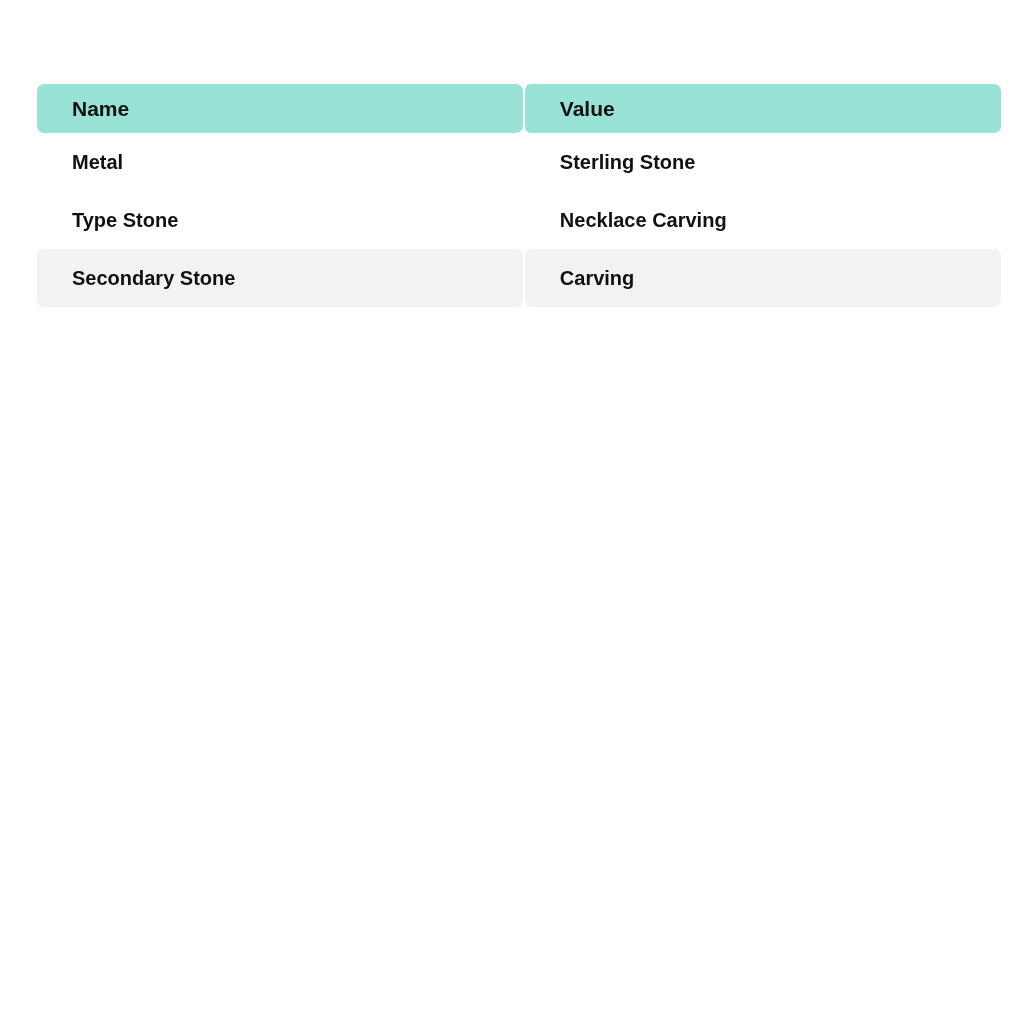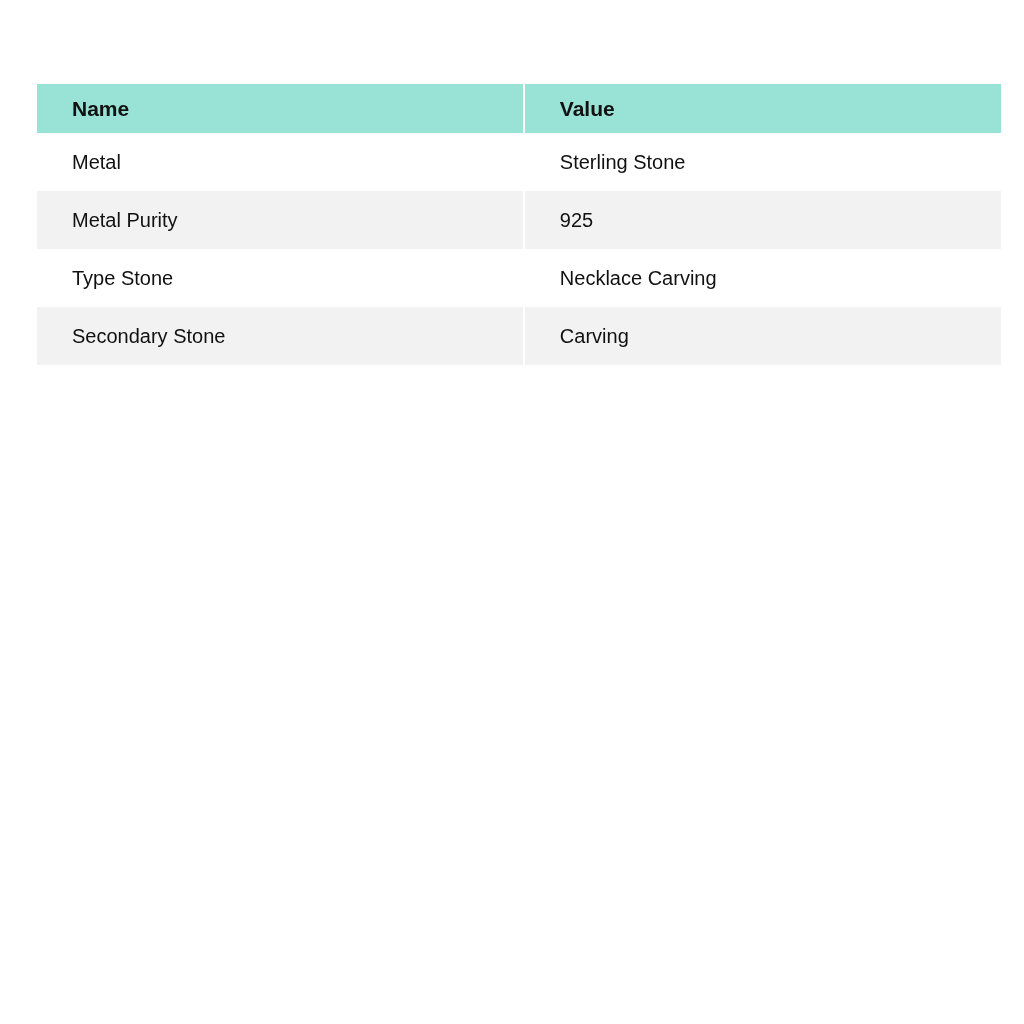--- a/index.html
+++ b/index.html
@@ -1,15 +1,15 @@
 <!DOCTYPE html>
 <html style="--header-bg: #98e2d6; --alt-row-bg: #f2f2f2;"><head>
 <meta charset="utf-8">
 <style>
-  * { margin: 0; padding: 0; box-sizing: border-box; }
+  * { margin: 0; padding: 0; box-sizing: border-box; border-radius: 7px; }
 
   html, body {
     width: 1024px;
     height: 1024px;
     background: #ffffff;
     font-family: "Liberation Sans", "DejaVu Sans", sans-serif;
     color: #1a1a1a;
   }
 
   .page {
@@ -39,21 +39,21 @@
     font-size: 21px;
     font-weight: 600;
     height: 49px;
     padding: 0 10px 0 35px;
     vertical-align: middle;
     color: #111111;
   }
 
   table.spec-table td {
     font-size: 20px;
-    font-weight: 400;
+    font-weight: 700;
     height: 58px;
     padding: 0 10px 0 35px;
     vertical-align: middle;
     background: #ffffff;
     color: #111111;
   }
 
   
   table.spec-table tr.alt td {
     background: var(--alt-row-bg, #f2f2f2);
@@ -78,24 +78,20 @@
       <tr>
         <th>Name</th>
         <th>Value</th>
       </tr>
     </thead>
     <tbody>
         <tr>
           <td>Metal</td>
           <td>Sterling Stone</td>
         </tr>
-        <tr class="alt">
-          <td>Metal Purity</td>
-          <td>925</td>
-        </tr>
         <tr>
           <td>Type Stone</td>
           <td>Necklace Carving</td>
         </tr>
         <tr class="alt">
           <td>Secondary Stone</td>
           <td>Carving</td>
         </tr>
       </tbody>
   </table>

